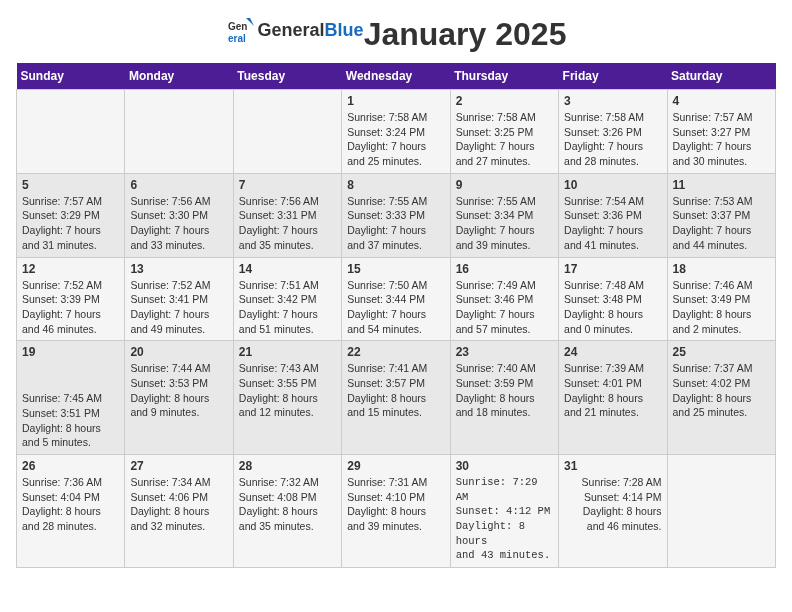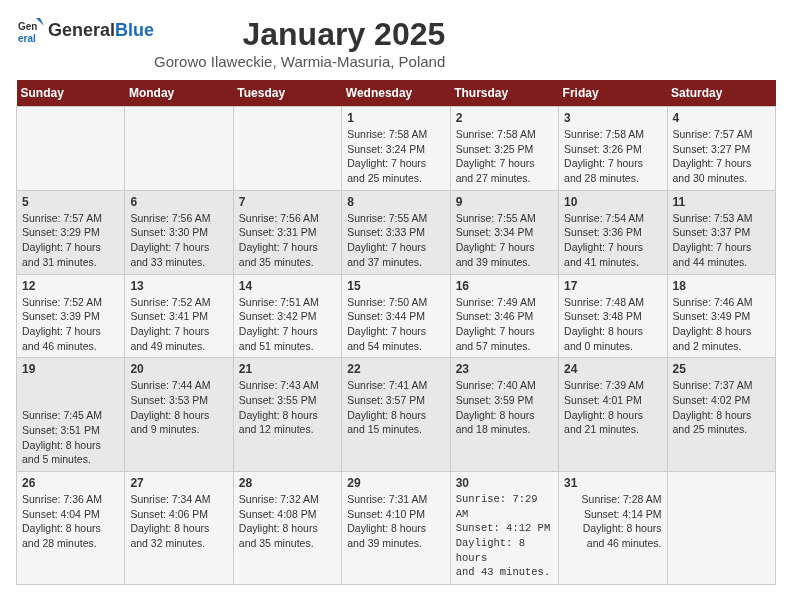--- a/index.html
+++ b/index.html
@@ -5,21 +5,21 @@
     * { box-sizing: border-box; margin: 0; padding: 0; }
     body {
       font-family: Arial, sans-serif;
       background: #fff;
       width: 792px;
       min-height: 612px;
       padding: 16px;
     }
     .header-area {
       display: flex;
-      justify-content: flex-start;
+      justify-content: center;
       align-items: flex-start;
       margin-bottom: 10px;
     }
     .logo {
       display: flex;
       align-items: center;
       gap: 4px;
     }
     .logo-icon {
       width: 28px;
@@ -36,21 +36,21 @@
     .subtitle {
       font-size: 15px;
       color: #555;
     }
     table {
       width: 100%;
       border-collapse: collapse;
       font-size: 11px;
     }
     th {
-      background-color: #7f1d1d;
+      background-color: #4c1d95;
       color: #fff;
       padding: 6px 4px;
       text-align: left;
       font-size: 12px;
     }
     td {
       border: 1px solid #ccc;
       padding: 4px 5px;
       vertical-align: top;
       min-height: 70px;
@@ -87,21 +87,20 @@
       <text x="2" y="14" font-size="10" font-weight="bold" fill="#333">Gen</text>
       <text x="2" y="26" font-size="10" font-weight="bold" fill="#1a6bbf">eral</text>
       <polygon points="20,2 28,10 24,2" fill="#1a6bbf"></polygon>
     </svg>
     <div>
       <span style="font-size:18px;font-weight:bold;color:#333;">General</span><span style="font-size:18px;font-weight:bold;color:#1a6bbf;margin-top:8px;">Blue</span>
     </div>
   </div>
   <div class="title-area">
     <div class="main-title">January 2025</div>
-    <div class="subtitle">Gorowo Ilaweckie, Warmia-Masuria, Poland</div>
   </div>
 </div>
 
 <table>
   <thead>
     <tr>
 
     <th>Sunday</th>
         <th>Monday</th>
         <th>Tuesday</th>

